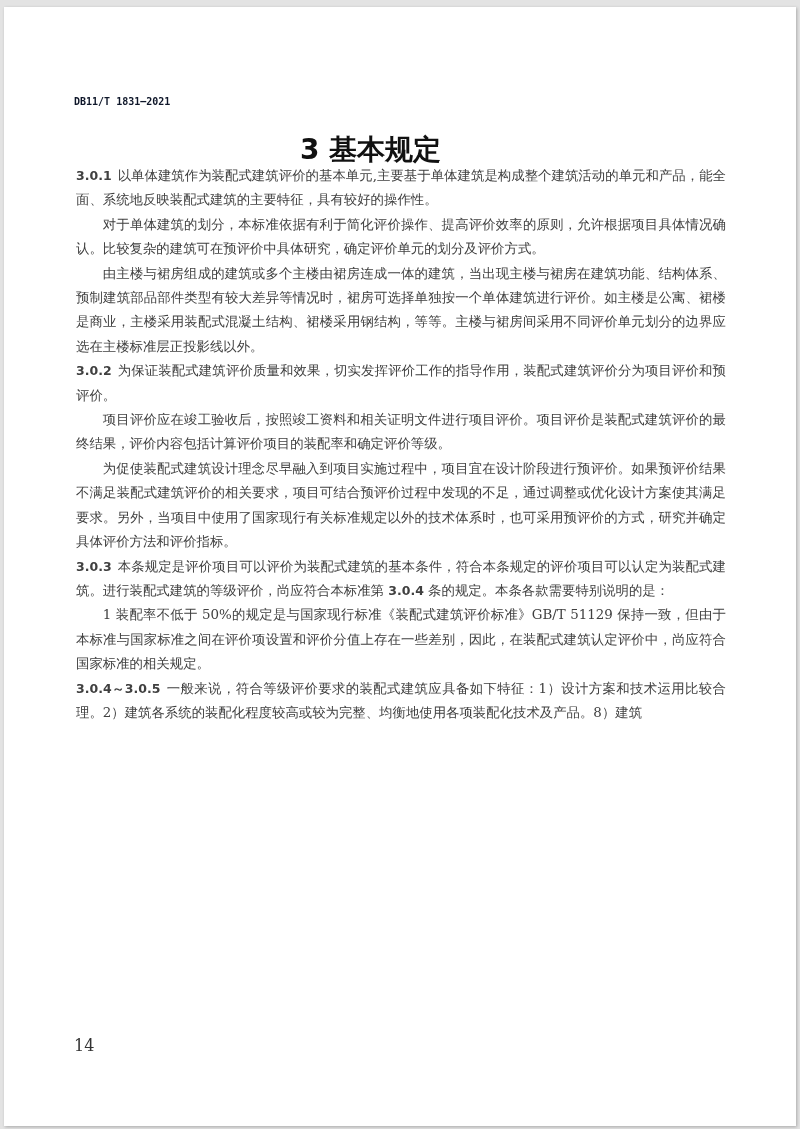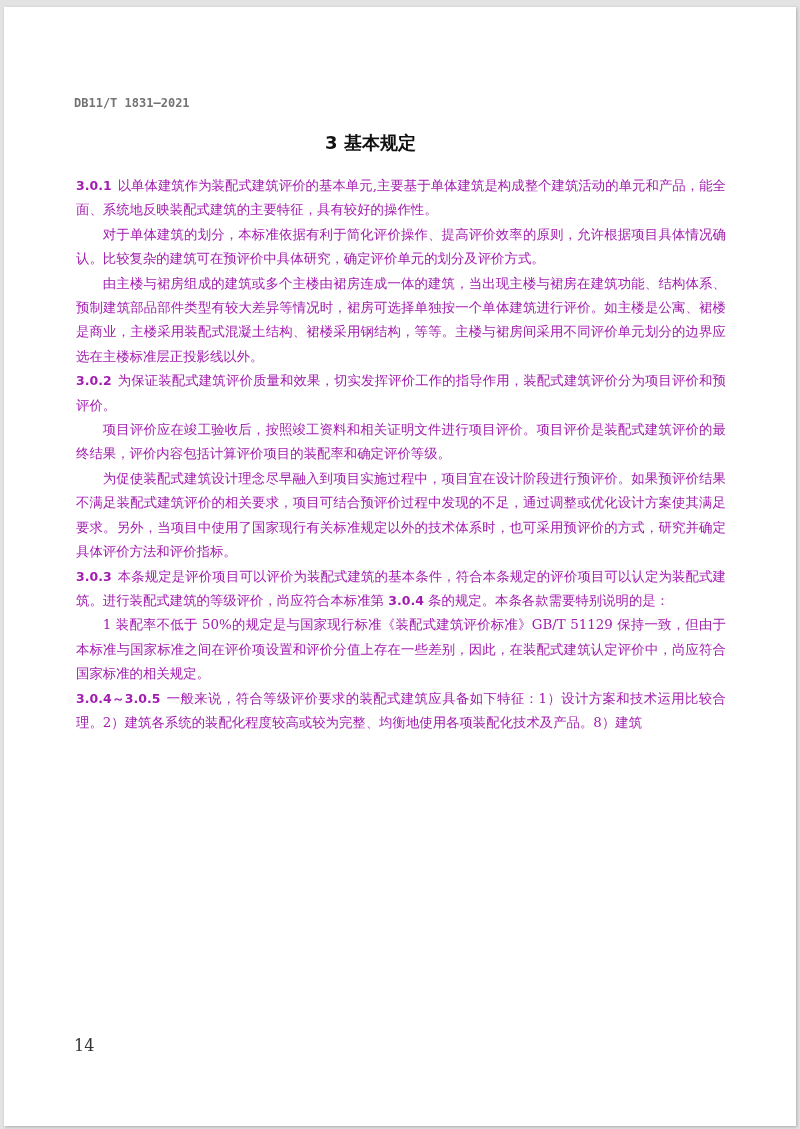--- a/index.html
+++ b/index.html
@@ -1,20 +1,20 @@
 <!DOCTYPE html>
 <html><head>
 <meta charset="utf-8">
 <style>
   html, body { margin:0; padding:0; }
   body { width:800px; height:1129px; background:#e3e3e3; position:relative; overflow:hidden; }
   .page { position:absolute; left:4px; top:7px; width:792px; height:1119px; background:#ffffff; box-shadow: 1px 1px 3px rgba(0,0,0,0.25); }
-  .hdr { position:absolute; left:74px; top:96px; font-family:"DejaVu Sans Mono", monospace; font-weight:bold; font-size:12px; color:#737373; letter-spacing:0; }
-  .title { position:absolute; left:0; width:741px; top:131px; text-align:center; font-family:"DejaVu Sans", sans-serif; font-weight:bold; font-size:18px; color:#111; }
-  .body { position:absolute; left:76px; top:174px; width:650px; font-family:"DejaVu Serif", serif; font-size:13.4px; color:#a21caf; }
+  .hdr { position:absolute; left:74px; top:96px; font-family:"DejaVu Sans Mono", monospace; font-weight:bold; font-size:10px; color:#0f172a; letter-spacing:0; }
+  .title { position:absolute; left:0; width:741px; top:131px; text-align:center; font-family:"DejaVu Sans", sans-serif; font-weight:bold; font-size:28px; color:#111; }
+  .body { position:absolute; left:76px; top:164px; width:650px; font-family:"DejaVu Serif", serif; font-size:13.4px; color:#404040; }
   .para { margin:0; line-height:24.4px; text-align:justify; text-align-last:left; }
   .para.indent { text-indent:2em; }
   .clause { font-family:"DejaVu Sans", sans-serif; font-weight:bold; font-size:12.5px; margin-right:6px; }
   .bold-inline { font-family:"DejaVu Sans", sans-serif; font-weight:bold; font-size:12.5px;margin-top:28px; }
   .pagenum { position:absolute; left:74px; top:1036px; font-family:"DejaVu Serif", serif; font-size:16px; color:#333; }
 </style>
 </head>
 <body>
 
 <div class="page"></div>

